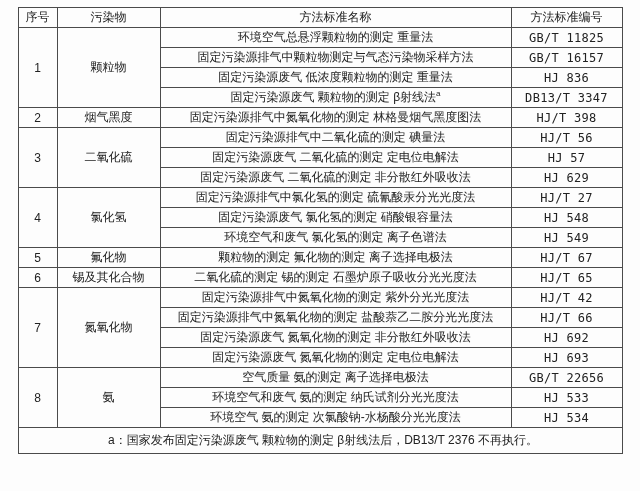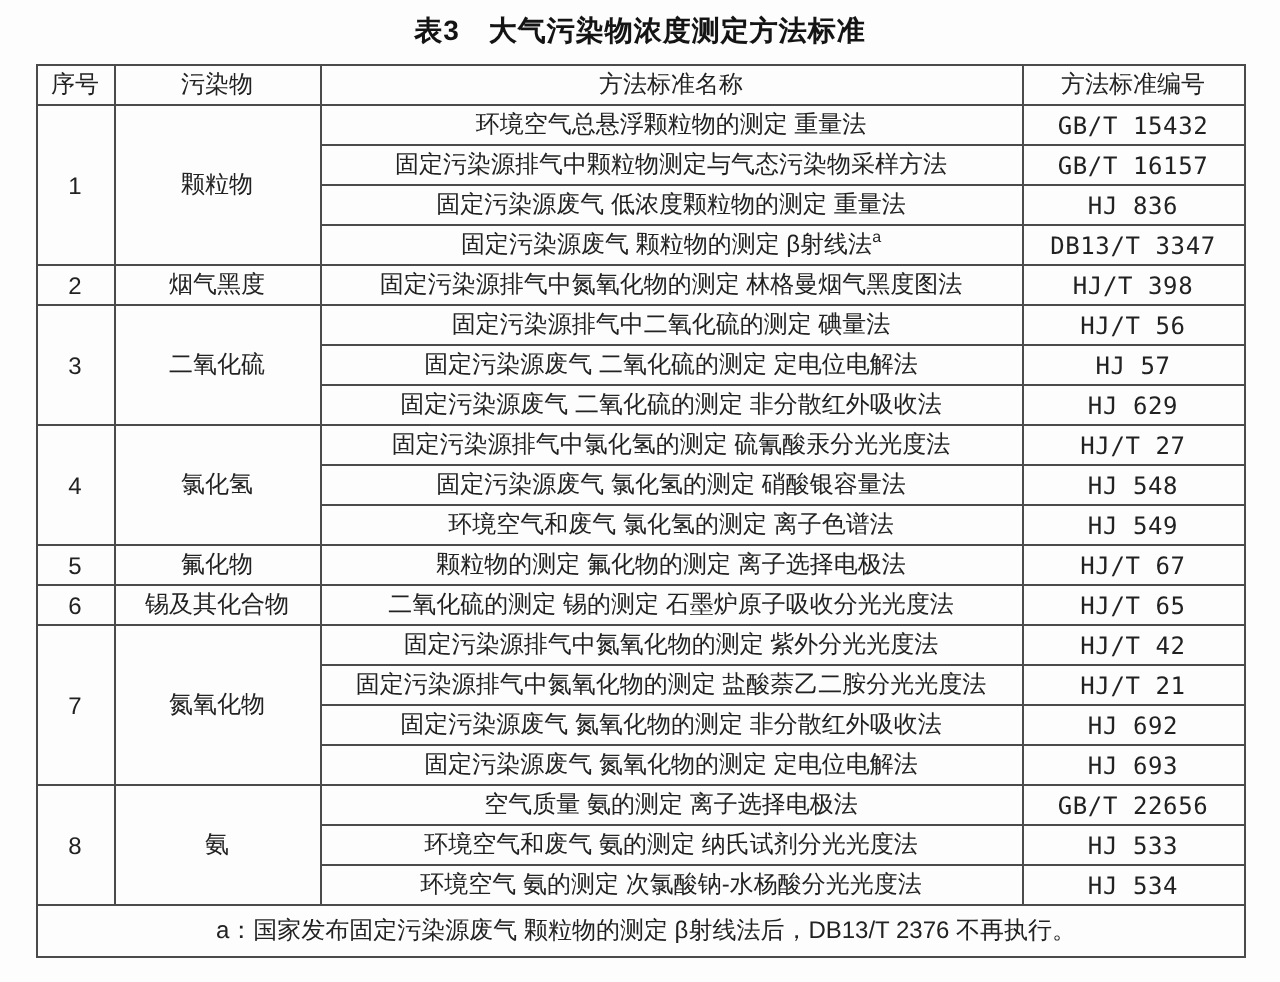--- a/index.html
+++ b/index.html
@@ -53,21 +53,20 @@
     height: 24px;
     white-space: normal;
     font-size: 12px;
   }
   sup { font-size: 8px; line-height: 0; }
 </style>
 </head>
 <body>
 
 <div class="page">
-  <div class="doc-title">表3　大气污染物浓度测定方法标准</div>
 
   <table class="std">
     <colgroup>
       <col style="width:39px">
       <col style="width:103px">
       <col style="width:351px">
       <col style="width:111px">
     </colgroup>
     <thead>
       <tr>
@@ -75,21 +74,21 @@
         <th>污染物</th>
         <th>方法标准名称</th>
         <th>方法标准编号</th>
       </tr>
     </thead>
     <tbody>
         <tr>
           <td rowspan="4">1</td>
           <td rowspan="4">颗粒物</td>
           <td>环境空气总悬浮颗粒物的测定 重量法</td>
-          <td class="code">GB/T 15432</td>
+          <td class="code">GB/T 11825</td>
         </tr>
         <tr>
           <td>固定污染源排气中颗粒物测定与气态污染物采样方法</td>
           <td class="code">GB/T 16157</td>
         </tr>
         <tr>
           <td>固定污染源废气 低浓度颗粒物的测定 重量法</td>
           <td class="code">HJ 836</td>
         </tr>
         <tr>
@@ -143,21 +142,21 @@
           <td class="code">HJ/T 65</td>
         </tr>
         <tr>
           <td rowspan="4">7</td>
           <td rowspan="4">氮氧化物</td>
           <td>固定污染源排气中氮氧化物的测定 紫外分光光度法</td>
           <td class="code">HJ/T 42</td>
         </tr>
         <tr>
           <td>固定污染源排气中氮氧化物的测定 盐酸萘乙二胺分光光度法</td>
-          <td class="code">HJ/T 21</td>
+          <td class="code">HJ/T 66</td>
         </tr>
         <tr>
           <td>固定污染源废气 氮氧化物的测定 非分散红外吸收法</td>
           <td class="code">HJ 692</td>
         </tr>
         <tr>
           <td>固定污染源废气 氮氧化物的测定 定电位电解法</td>
           <td class="code">HJ 693</td>
         </tr>
         <tr>

